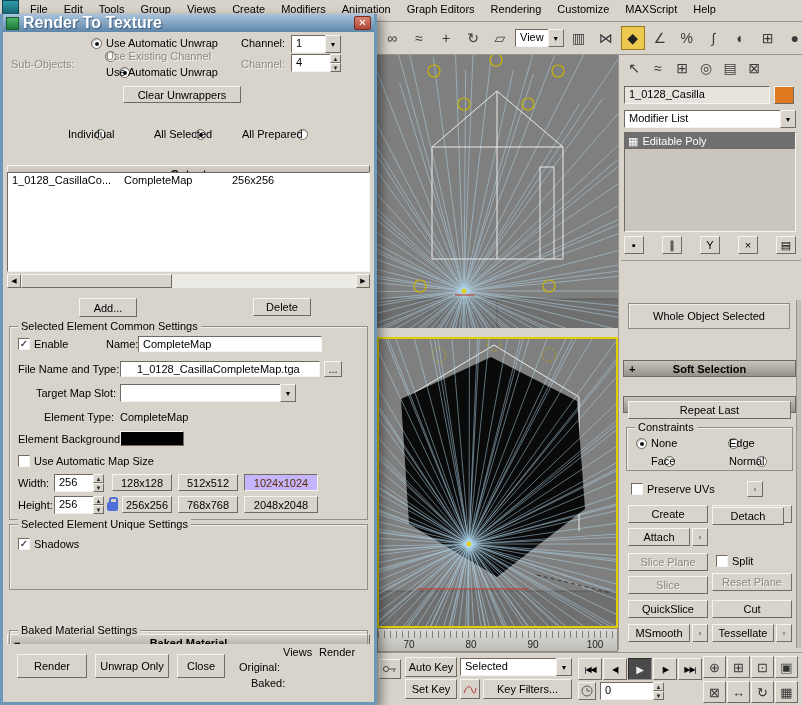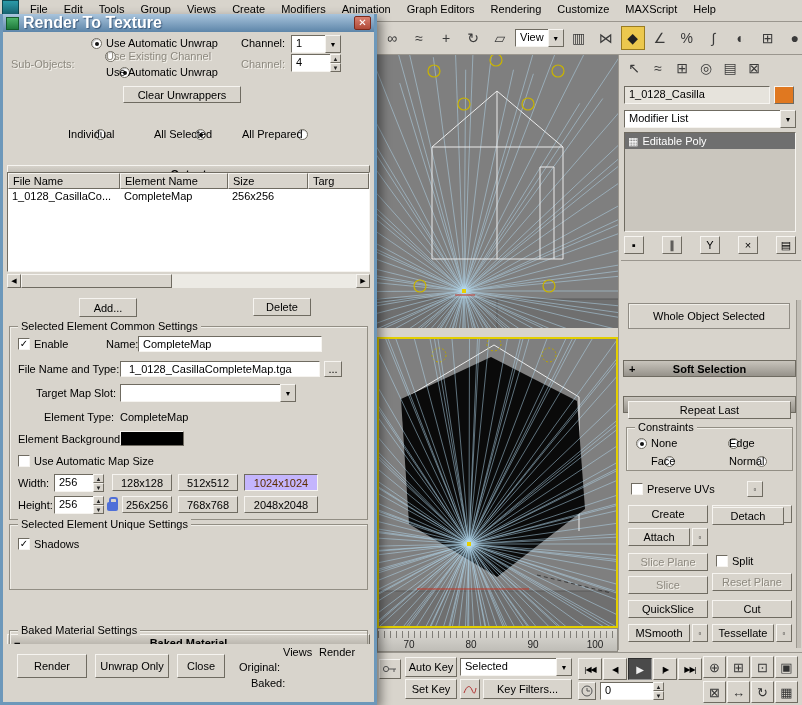--- a/index.html
+++ b/index.html
@@ -330,26 +330,20 @@
       <span class="lbl abs" style="left:151px;top:96px">All Selected</span>
       <span class="rb abs" style="left:224px;top:97px"></span>
       <span class="lbl abs" style="left:239px;top:96px">All Prepared</span>
 
       <div class="ro-bar abs" style="left:4px;top:120px;width:363px">
         <span class="ro-min">−</span>
         <span>Output</span>
       </div>
 
       <div class="tbl abs" style="left:4px;top:140px;width:363px;height:100px">
-        <div class="thead">
-          <span class="th" style="width:112px">File Name</span>
-          <span class="th" style="width:108px">Element Name</span>
-          <span class="th" style="width:80px">Size</span>
-          <span class="th" style="width:61px">Targ</span>
-        </div>
         <div class="trow">
           <span class="td" style="width:112px">1_0128_CasillaCo...</span>
           <span class="td" style="width:108px">CompleteMap</span>
           <span class="td" style="width:80px">256x256</span>
         </div>
       </div>
 
       <div class="hscroll abs" style="left:4px;top:242px;width:363px">
         <span class="hs-btn">◀</span>
         <span class="hs-track">
@@ -361,21 +355,21 @@
       <div class="raised btn abs" style="left:76px;top:266px;width:58px;height:19px">Add...</div>
       <div class="raised btn abs" style="left:250px;top:266px;width:58px;height:18px">Delete</div>
 
       <div class="group abs" style="left:6px;top:294px;width:359px;height:194px">
         <span class="gtitle">Selected Element Common Settings</span>
         <span class="cb on abs" style="left:8px;top:11px"></span>
         <span class="lbl abs" style="left:24px;top:11px">Enable</span>
         <span class="lbl abs" style="left:96px;top:11px">Name:</span>
         <div class="sunken abs" style="left:128px;top:9px;width:184px;height:16px;padding:1px 4px">CompleteMap</div>
         <span class="lbl abs" style="left:8px;top:36px">File Name and Type:</span>
-        <div class="sunken abs" style="left:110px;top:34px;width:200px;height:16px;padding:1px 8px;white-space:nowrap;overflow:hidden">1_0128_CasillaCompleteMap.tga</div>
+        <div class="sunken abs" style="left:110px;top:34px;width:200px;height:16px;padding:1px 16px;white-space:nowrap;overflow:hidden">1_0128_CasillaCompleteMap.tga</div>
         <div class="raised btn abs" style="left:314px;top:34px;width:18px;height:16px">...</div>
         <span class="lbl abs" style="left:26px;top:60px">Target Map Slot:</span>
         <div class="combo abs" style="left:110px;top:57px;width:176px">
           <span class="ct"></span>
           <span class="ca">▼</span>
         </div>
         <span class="lbl abs" style="left:34px;top:84px">Element Type:</span>
         <span class="lbl abs" style="left:110px;top:84px">CompleteMap</span>
         <span class="lbl abs" style="left:8px;top:106px">Element Background:</span>
         <div class="raised swatch-black abs" style="left:110px;top:104px;width:64px;height:15px"></div>

